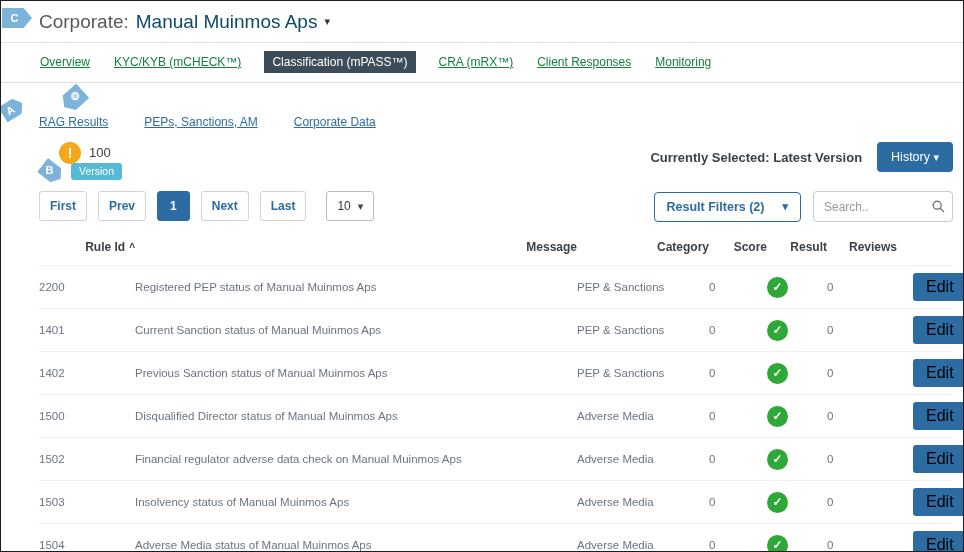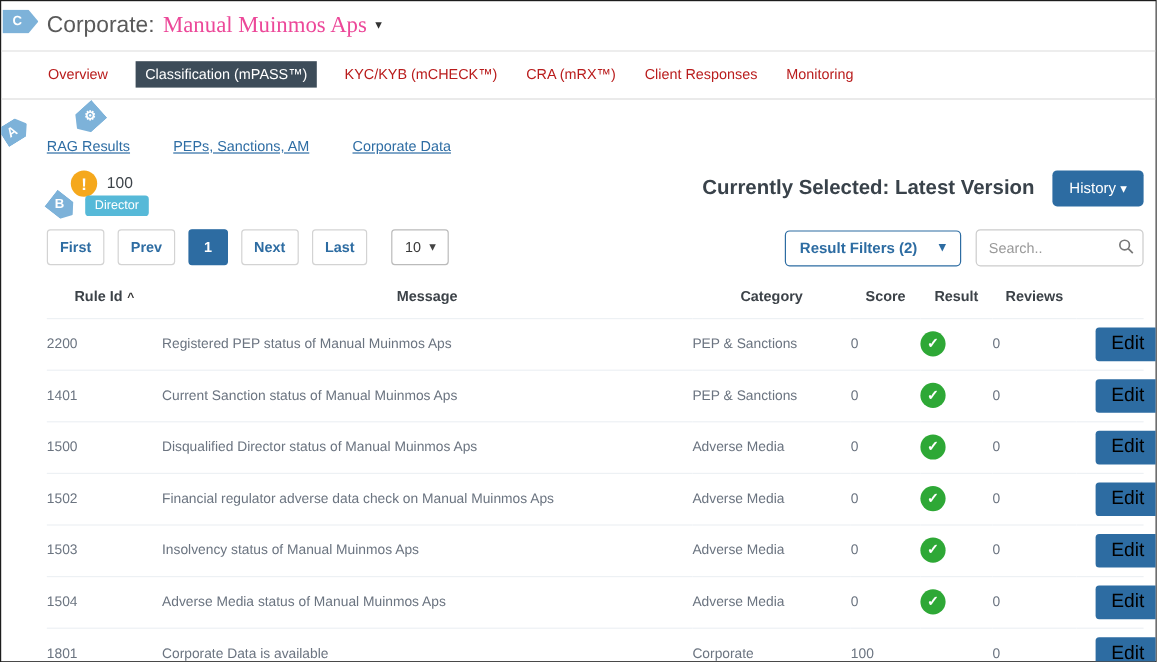--- a/index.html
+++ b/index.html
@@ -4,66 +4,66 @@
 <style>
   * { margin:0; padding:0; box-sizing:border-box; }
   html,body { background:#fff; }
   body { font-family:"Liberation Sans", sans-serif; }
   .page { position:relative; width:964px; height:552px; border:1px solid #1c1c1c; background:#fff; overflow:hidden; }
 
   
   .topbar { display:flex; align-items:center; height:42px; padding:0 10px 0 38px; border-bottom:1px solid #e1e1e1; }
   .title { display:flex; align-items:center; gap:7px; cursor:pointer; }
   .t-prefix { font-size:19px; color:#5a5a5a; }
-  .t-name { font-size:19px; color:#ec4899;font-family:Liberation Serif, serif; }
+  .t-name { font-size:19px; color:#0c4a6e; }
   .caret { font-size:11px; line-height:1; }
   .caret.dark { color:#333; }
   .caret.light { color:#fff; }
   .caret.blue { color:#2d6ca2; }
   .topbar-right { margin-left:auto; display:flex; align-items:center; gap:20px; }
   .download { font-size:11px; color:#474f57; text-decoration:underline; cursor:pointer; }
   .btn { border:none; cursor:pointer; font-family:inherit; }
   .btn.solid { background:#2d6ca2; color:#fff; font-size:12.5px; padding:8px 14px; border-radius:4px; }
 
   
   .tabs { display:flex; align-items:center; gap:22px; padding:8px 38px 9px; border-bottom:1px solid #ddd; }
-  .tab { font-size:12px; color:#b91c1c; cursor:pointer; padding:3px 1px; white-space:nowrap; }
+  .tab { font-size:12px; color:#15803d; text-decoration:underline; cursor:pointer; padding:3px 1px; white-space:nowrap; }
   .tab.active { background:#3d4c59; color:#fff; text-decoration:none; padding:4px 8px; }
 
   
   .content { padding:0 10px 0 38px; }
   .subtabs { display:flex; gap:36px; margin-top:32px; }
   .subtab { font-size:12px; color:#2e6da4; text-decoration:underline; cursor:pointer; }
 
   .status-row { display:flex; align-items:flex-start; margin-top:13px; height:42px; }
   .score-block { position:relative; margin-left:20px; width:160px; height:42px; }
   .warn-circle { position:absolute; left:0; top:0; width:22px; height:22px; border-radius:50%; background:#f5a81c; color:#fff; font-weight:bold; font-size:14px; display:flex; align-items:center; justify-content:center; }
   .score-num { position:absolute; left:30px; top:3px; font-size:13px; color:#3d4349; }
   .badge-initial { position:absolute; left:12px; top:21px; background:#56b9d8; color:#fff; font-size:10.5px; padding:2px 8px 3px; border-radius:3px; }
   .version-block { margin-left:auto; display:flex; align-items:center; gap:15px; }
-  .version-label { font-size:17px; font-weight:bold; color:#39424a; }
+  .version-label { font-size:13px; font-weight:bold; color:#39424a; }
 
   .toolbar-row { display:flex; align-items:flex-start; margin-top:7px; }
   .pager { display:flex; gap:11px; align-items:center; }
   .pg-btn { background:#fff; border:1px solid #d3d3d3; color:#2d6ca2; font-weight:bold; font-size:12px; padding:7px 10px; border-radius:3px; cursor:pointer; font-family:inherit; }
   .pg-btn.active { background:#2d6ca2; border-color:#2d6ca2; color:#fff; padding:7px 12px; }
   .pg-size { margin-left:9px; background:#fff; border:1px solid #bbb; color:#3a3a3a; font-size:12px; padding:7px 10px; border-radius:3px; cursor:pointer; font-family:inherit; display:flex; gap:7px; align-items:center; }
   .pg-size .caret { color:#444; }
   .toolbar-right { margin-left:auto; display:flex; align-items:center; gap:12px; }
   .btn.outline { background:#fff; border:1px solid #2d6ca2; color:#2d6ca2; font-size:12.5px; font-weight:bold; padding:7px 12px; border-radius:4px; display:flex; align-items:center; gap:18px; }
   .searchbox { position:relative; }
   .searchbox input { width:140px; height:31px; border:1px solid #ccc; border-radius:4px; padding:0 14px 0 10px; font-size:12px; font-family:inherit; color:#333; outline:none; }
   .searchbox input::placeholder { color:#999; }
   .search-icon { position:absolute; right:8px; top:8px; }
 
   .showing { margin-top:5px; text-align:right; font-size:11px; font-weight:bold; color:#2f2f2f; }
 
   
   table { width:100%; border-collapse:collapse; margin-top:9px; table-layout:fixed; }
-  th { text-align:center; font-size:12px; font-weight:bold; color:#3c4248; padding:9px 0 11px; }
+  th { text-align:right; font-size:12px; font-weight:bold; color:#3c4248; padding:9px 0 11px; }
   .sort-icon { font-size:10px; font-weight:bold; color:#333; margin-left:4px; }
   td { font-size:11.5px; color:#6b7480; padding:11px 0; border-top:1px solid #edf1f4; line-height:14px; }
   .result-icon { display:inline-block; width:21px; height:21px; line-height:21px; text-align:center; border-radius:50%; color:#fff; font-weight:bold; font-size:12px; margin:-4px 0; }
   .result-icon.pass { background:#2ea836; }
   .edit-cell { text-align:right; }
   .btn.edit { background:#2d6ca2; color:#000000; font-size:16px; padding:5px 13px; border-radius:3px; margin:-4px 16px; }
 
   
   .marker { position:absolute; background:#7db2d9; color:#fff; font-weight:bold; font-size:11px; display:flex; align-items:center; justify-content:center; clip-path:polygon(0 0, 72% 0, 100% 50%, 72% 100%, 0 100%); z-index:50; padding-right:5px; }
   .marker-c { left:1px; top:7px; width:30px; height:20px; }
@@ -94,42 +94,42 @@
   <header class="topbar">
     <div class="title">
       <span class="t-prefix">Corporate:</span>
       <span class="t-name">Manual Muinmos Aps</span>
       <span class="caret dark">▾</span>
     </div>
   </header>
 
   <nav class="tabs">
     <a class="tab">Overview</a>
+    <a class="tab">KYC/KYB (mCHECK™)</a>
     <a class="tab active">Classification (mPASS™)</a>
-    <a class="tab">KYC/KYB (mCHECK™)</a>
     <a class="tab">CRA (mRX™)</a>
     <a class="tab">Client Responses</a>
     <a class="tab">Monitoring</a>
   </nav>
 
   <div class="content">
 
     <nav class="subtabs">
       <a class="subtab">RAG Results</a>
       <a class="subtab">PEPs, Sanctions, AM</a>
       <a class="subtab">Corporate Data</a>
     </nav>
 
     <div class="status-row">
       <div class="score-block">
         <span class="warn-circle">
             <span>!</span>
           </span>
         <span class="score-num">100</span>
-        <span class="badge-initial">Director</span>
+        <span class="badge-initial">Version</span>
       </div>
       <div class="version-block">
         <span class="version-label">Currently Selected: Latest Version</span>
         <button class="btn solid">
           <span>History</span>
           <span class="caret light">▾</span>
         </button>
       </div>
     </div>
 
@@ -198,20 +198,29 @@
   <tr>
     <td>1401</td>
     <td>Current Sanction status of Manual Muinmos Aps</td>
     <td>PEP &amp; Sanctions</td>
     <td>0</td>
     <td><span class="result-icon pass">✓</span></td>
     <td>0</td>
     <td class="edit-cell"><button class="btn edit">Edit</button></td>
   </tr>
 
+  <tr>
+    <td>1402</td>
+    <td>Previous Sanction status of Manual Muinmos Aps</td>
+    <td>PEP &amp; Sanctions</td>
+    <td>0</td>
+    <td><span class="result-icon pass">✓</span></td>
+    <td>0</td>
+    <td class="edit-cell"><button class="btn edit">Edit</button></td>
+  </tr>
 
   <tr>
     <td>1500</td>
     <td>Disqualified Director status of Manual Muinmos Aps</td>
     <td>Adverse Media</td>
     <td>0</td>
     <td><span class="result-icon pass">✓</span></td>
     <td>0</td>
     <td class="edit-cell"><button class="btn edit">Edit</button></td>
   </tr>

